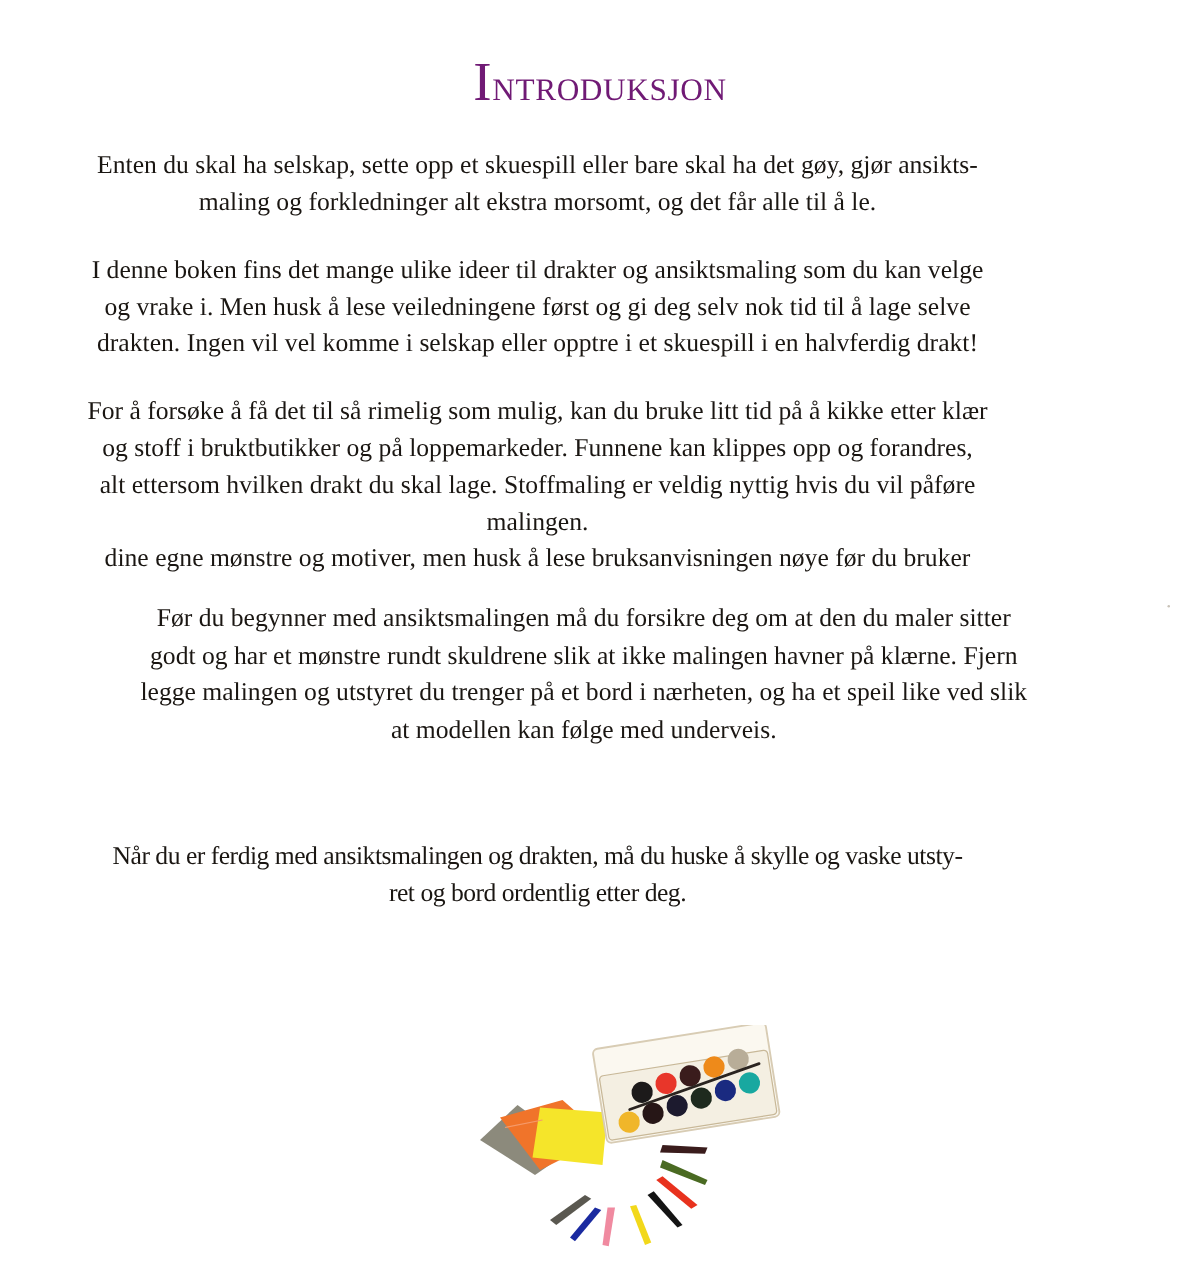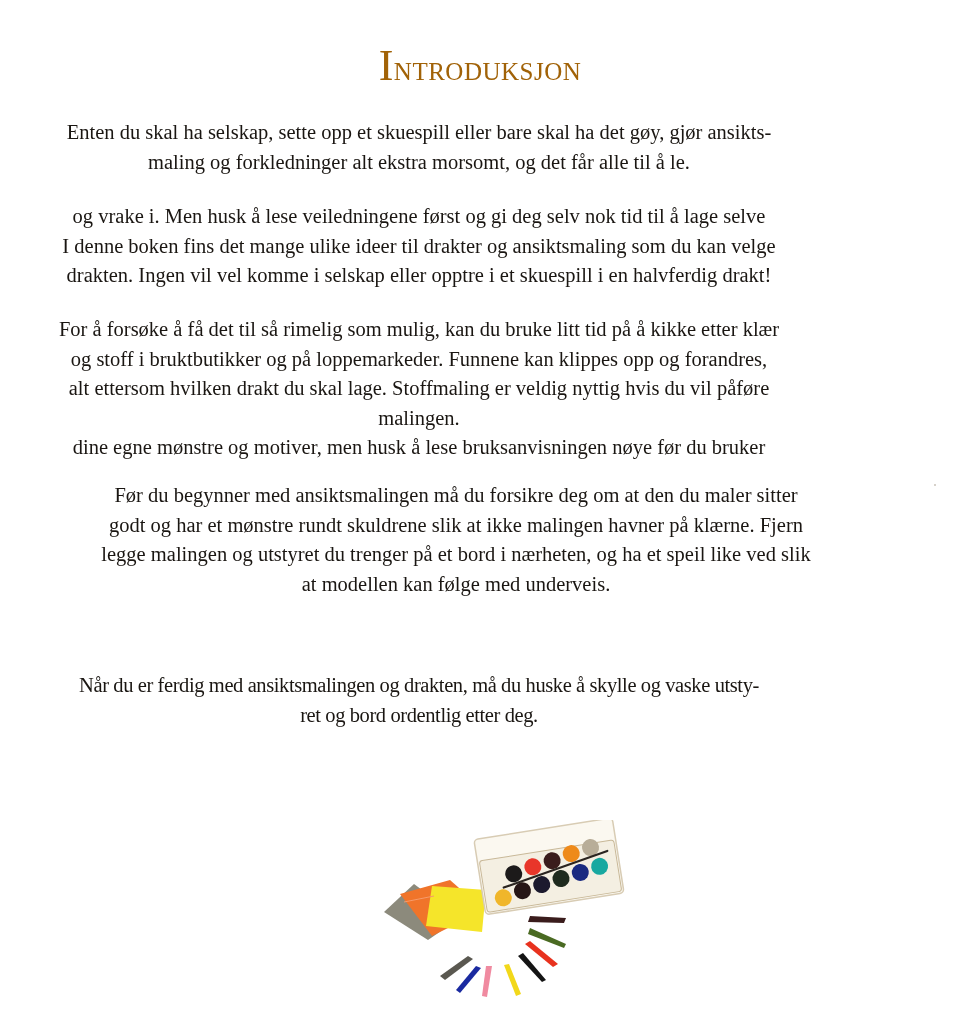--- a/index.html
+++ b/index.html
@@ -18,29 +18,29 @@
     .page-title {
       position: absolute;
       top: 40px;
       left: 0;
       width: 960px;
       text-align: center;
       font-size: 35px;
       letter-spacing: 0.5px;
       font-variant: small-caps;
       font-weight: normal;
-      color: #a16207;
+      color: #701a75;
       margin: 0;
     }
     .page-title .cap {
       font-size: 44px;
     }
     .body-text {
       position: absolute;
-      left: 5px;
+      left: 16px;
       width: 828px;
       text-align: center;
       font-size: 20.5px;
       line-height: 29.5px;
     }
     .body-text .line {
       display: block;
       white-space: nowrap;
     }
     .p1 { top: 118px; }
@@ -71,22 +71,22 @@
 <body>
 
 <h1 class="page-title"><span class="cap">I</span><span>ntroduksjon</span></h1>
 
 <div class="body-text p1">
   <span class="line">Enten du skal ha selskap, sette opp et skuespill eller bare skal ha det gøy, gjør ansikts-</span>
   <span class="line">maling og forkledninger alt ekstra morsomt, og det får alle til å le.</span>
 </div>
 
 <div class="body-text p2">
+  <span class="line">I denne boken fins det mange ulike ideer til drakter og ansiktsmaling som du kan velge</span>
   <span class="line">og vrake i. Men husk å lese veiledningene først og gi deg selv nok tid til å lage selve</span>
-  <span class="line">I denne boken fins det mange ulike ideer til drakter og ansiktsmaling som du kan velge</span>
   <span class="line">drakten. Ingen vil vel komme i selskap eller opptre i et skuespill i en halvferdig drakt!</span>
 </div>
 
 <div class="body-text p3">
   <span class="line">For å forsøke å få det til så rimelig som mulig, kan du bruke litt tid på å kikke etter klær</span>
   <span class="line">og stoff i bruktbutikker og på loppemarkeder. Funnene kan klippes opp og forandres,</span>
   <span class="line">alt ettersom hvilken drakt du skal lage. Stoffmaling er veldig nyttig hvis du vil påføre</span>
   <span class="line">malingen.</span>
   <span class="line">dine egne mønstre og motiver, men husk å lese bruksanvisningen nøye før du bruker</span>
 </div>

